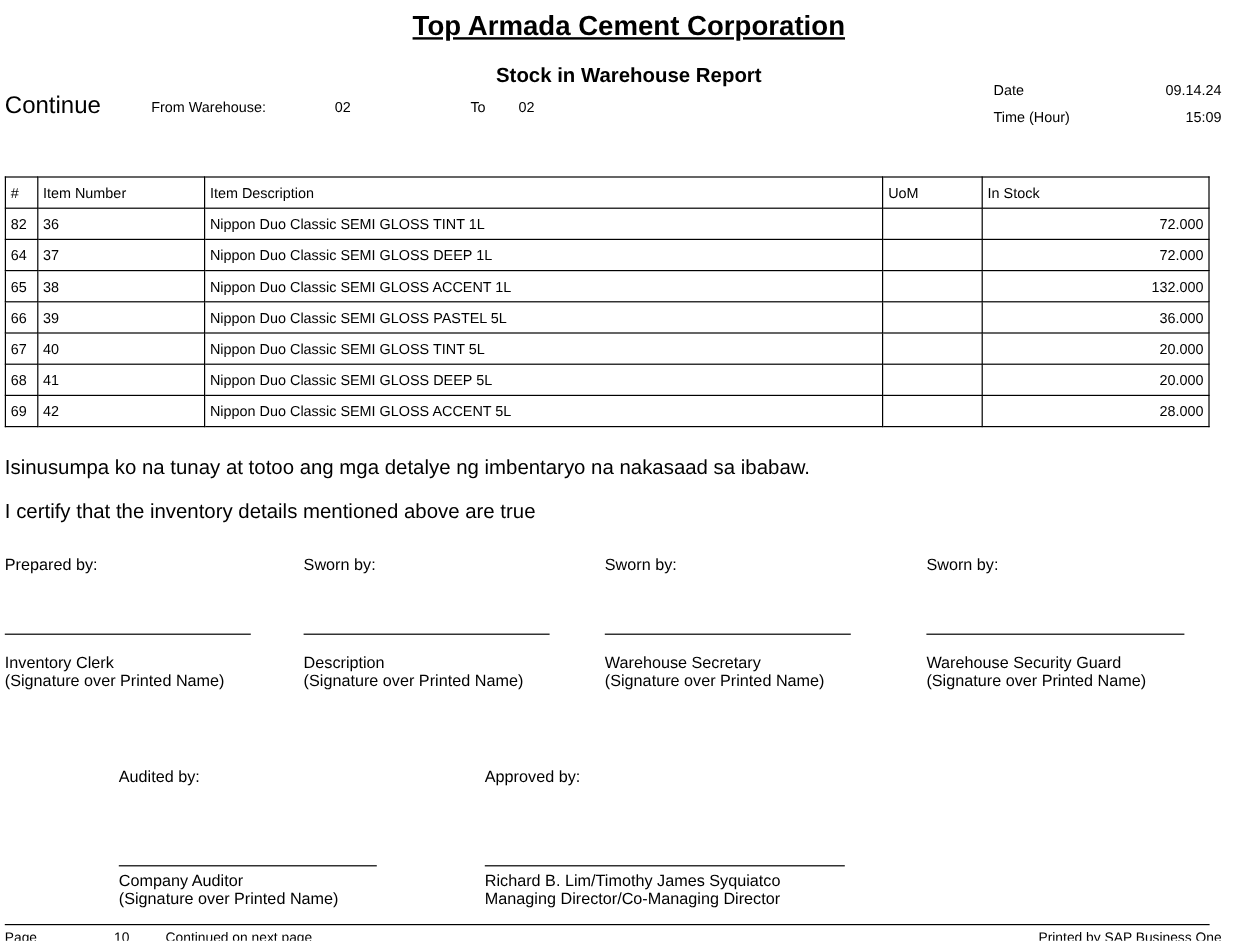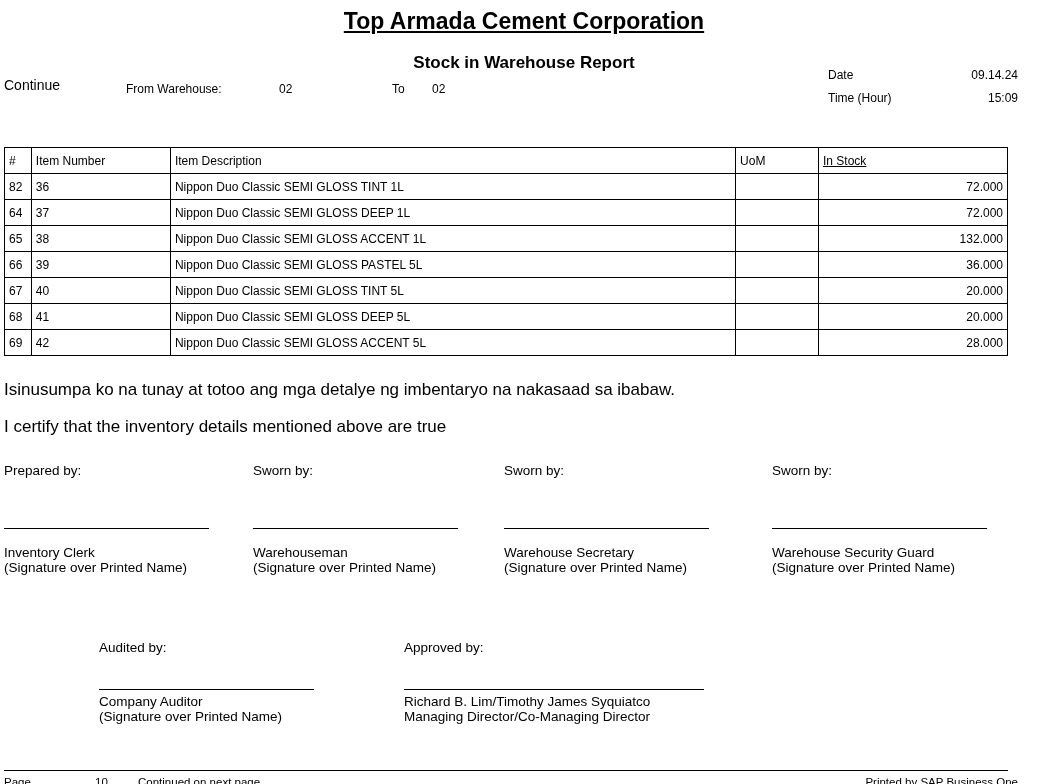--- a/index.html
+++ b/index.html
@@ -51,21 +51,21 @@
 
   .continue-row {
     position: relative;
     height: 28px;
     margin-top: 4px;
   }
   .continue-label {
     position: absolute;
     left: 4px;
     top: 0px;
-    font-size: 14px;
+    font-size: 20px;
   }
   .from-wh-label {
     position: absolute;
     left: 126px;
     top: 5px;
     font-size: 12px;
   }
   .from-wh-value {
     position: absolute;
     left: 279px;
@@ -98,21 +98,21 @@
     padding: 3px 4px;
     font-weight: normal;
     height: 19px;
     vertical-align: middle;
   }
   table.stock th { text-align: left; }
   .col-idx { width: 18px; }
   .col-item { width: 134px; }
   .col-desc { width: 578px; }
   .col-uom { width: 76px; }
-  .col-stock { width: 186px; text-decoration: underline; }
+  .col-stock { width: 186px; }
   td.num { text-align: right; padding-right: 5px; }
 
   .cert-line {
     position: absolute;
     left: 4px;
     font-size: 17px;
   }
   .cert-1 { top: 372px; }
   .cert-2 { top: 409px; text-align: center; }
 
@@ -141,21 +141,21 @@
   .sig-4 .rule { width: 215px; }
 
   .approval-area {
     position: absolute;
     top: 632px;
     left: 0;
     width: 1048px;
     font-size: 13.5px;
   }
   .appr-col { position: absolute; }
-  .appr-col .role { margin-bottom: 6px; }
+  .appr-col .role { margin-bottom: 38px; }
   .appr-col .rule {
     border-bottom: 1px solid #000000;
     width: 215px;
     height: 28px;
   }
   .appr-1 { left: 99px; }
   .appr-2 { left: 404px; }
   .appr-2 .rule { width: 300px; }
   .appr-col .name { margin-top: 4px; }
 
@@ -274,21 +274,21 @@
   <div class="sig-area">
     <div class="sig-col sig-1">
       <div class="role">Prepared by:</div>
       <div class="rule"></div>
       <div class="name">Inventory Clerk</div>
       <div class="sub">(Signature over Printed Name)</div>
     </div>
     <div class="sig-col sig-2">
       <div class="role">Sworn by:</div>
       <div class="rule"></div>
-      <div class="name">Warehouseman</div>
+      <div class="name">Description</div>
       <div class="sub">(Signature over Printed Name)</div>
     </div>
     <div class="sig-col sig-3">
       <div class="role">Sworn by:</div>
       <div class="rule"></div>
       <div class="name">Warehouse Secretary</div>
       <div class="sub">(Signature over Printed Name)</div>
     </div>
     <div class="sig-col sig-4">
       <div class="role">Sworn by:</div>

